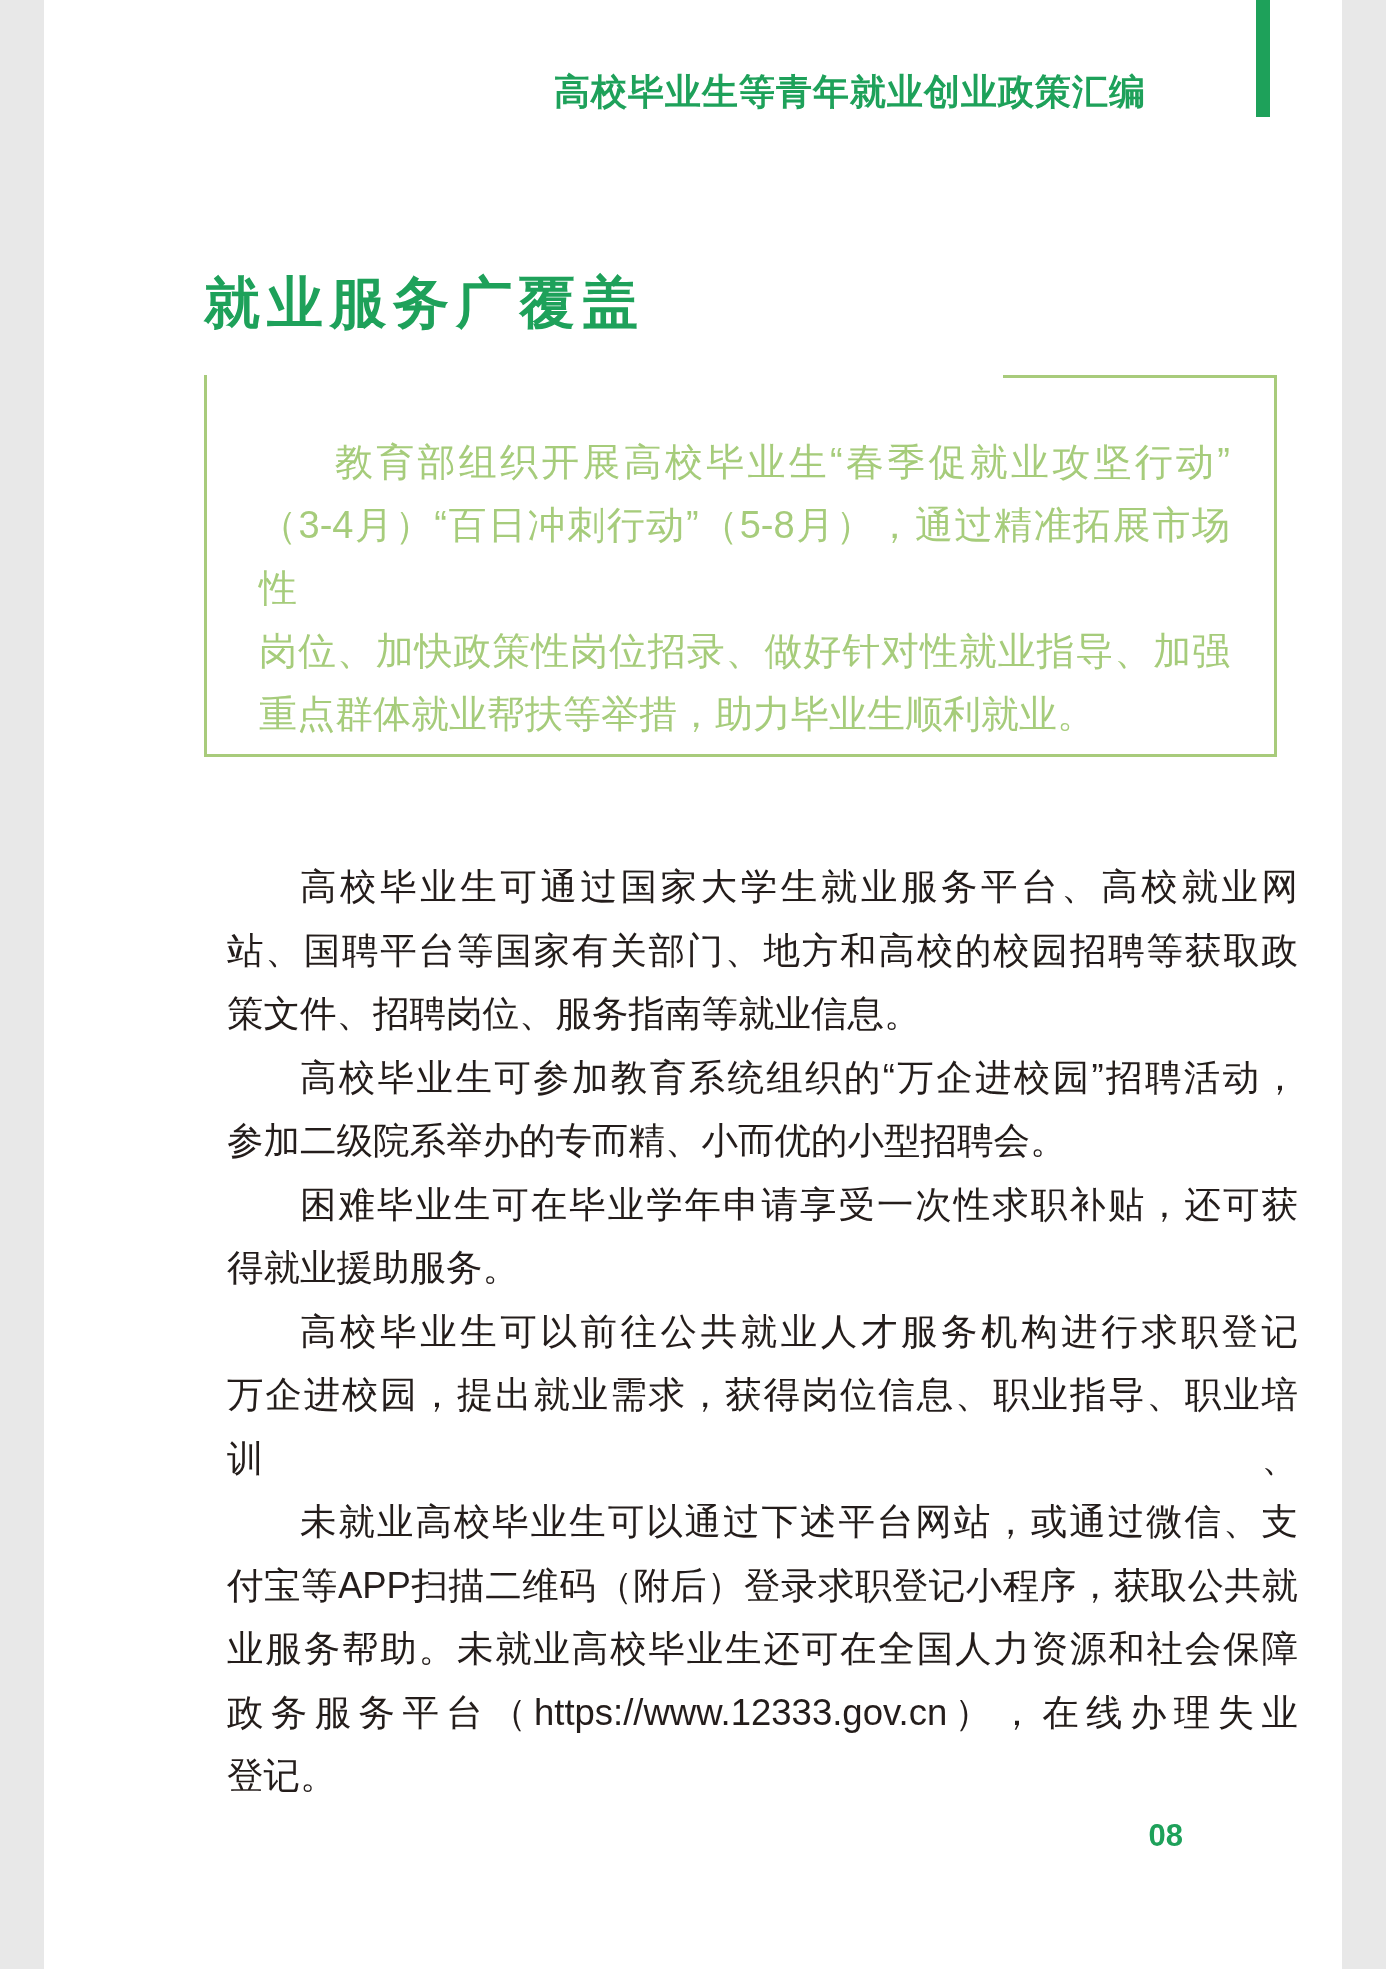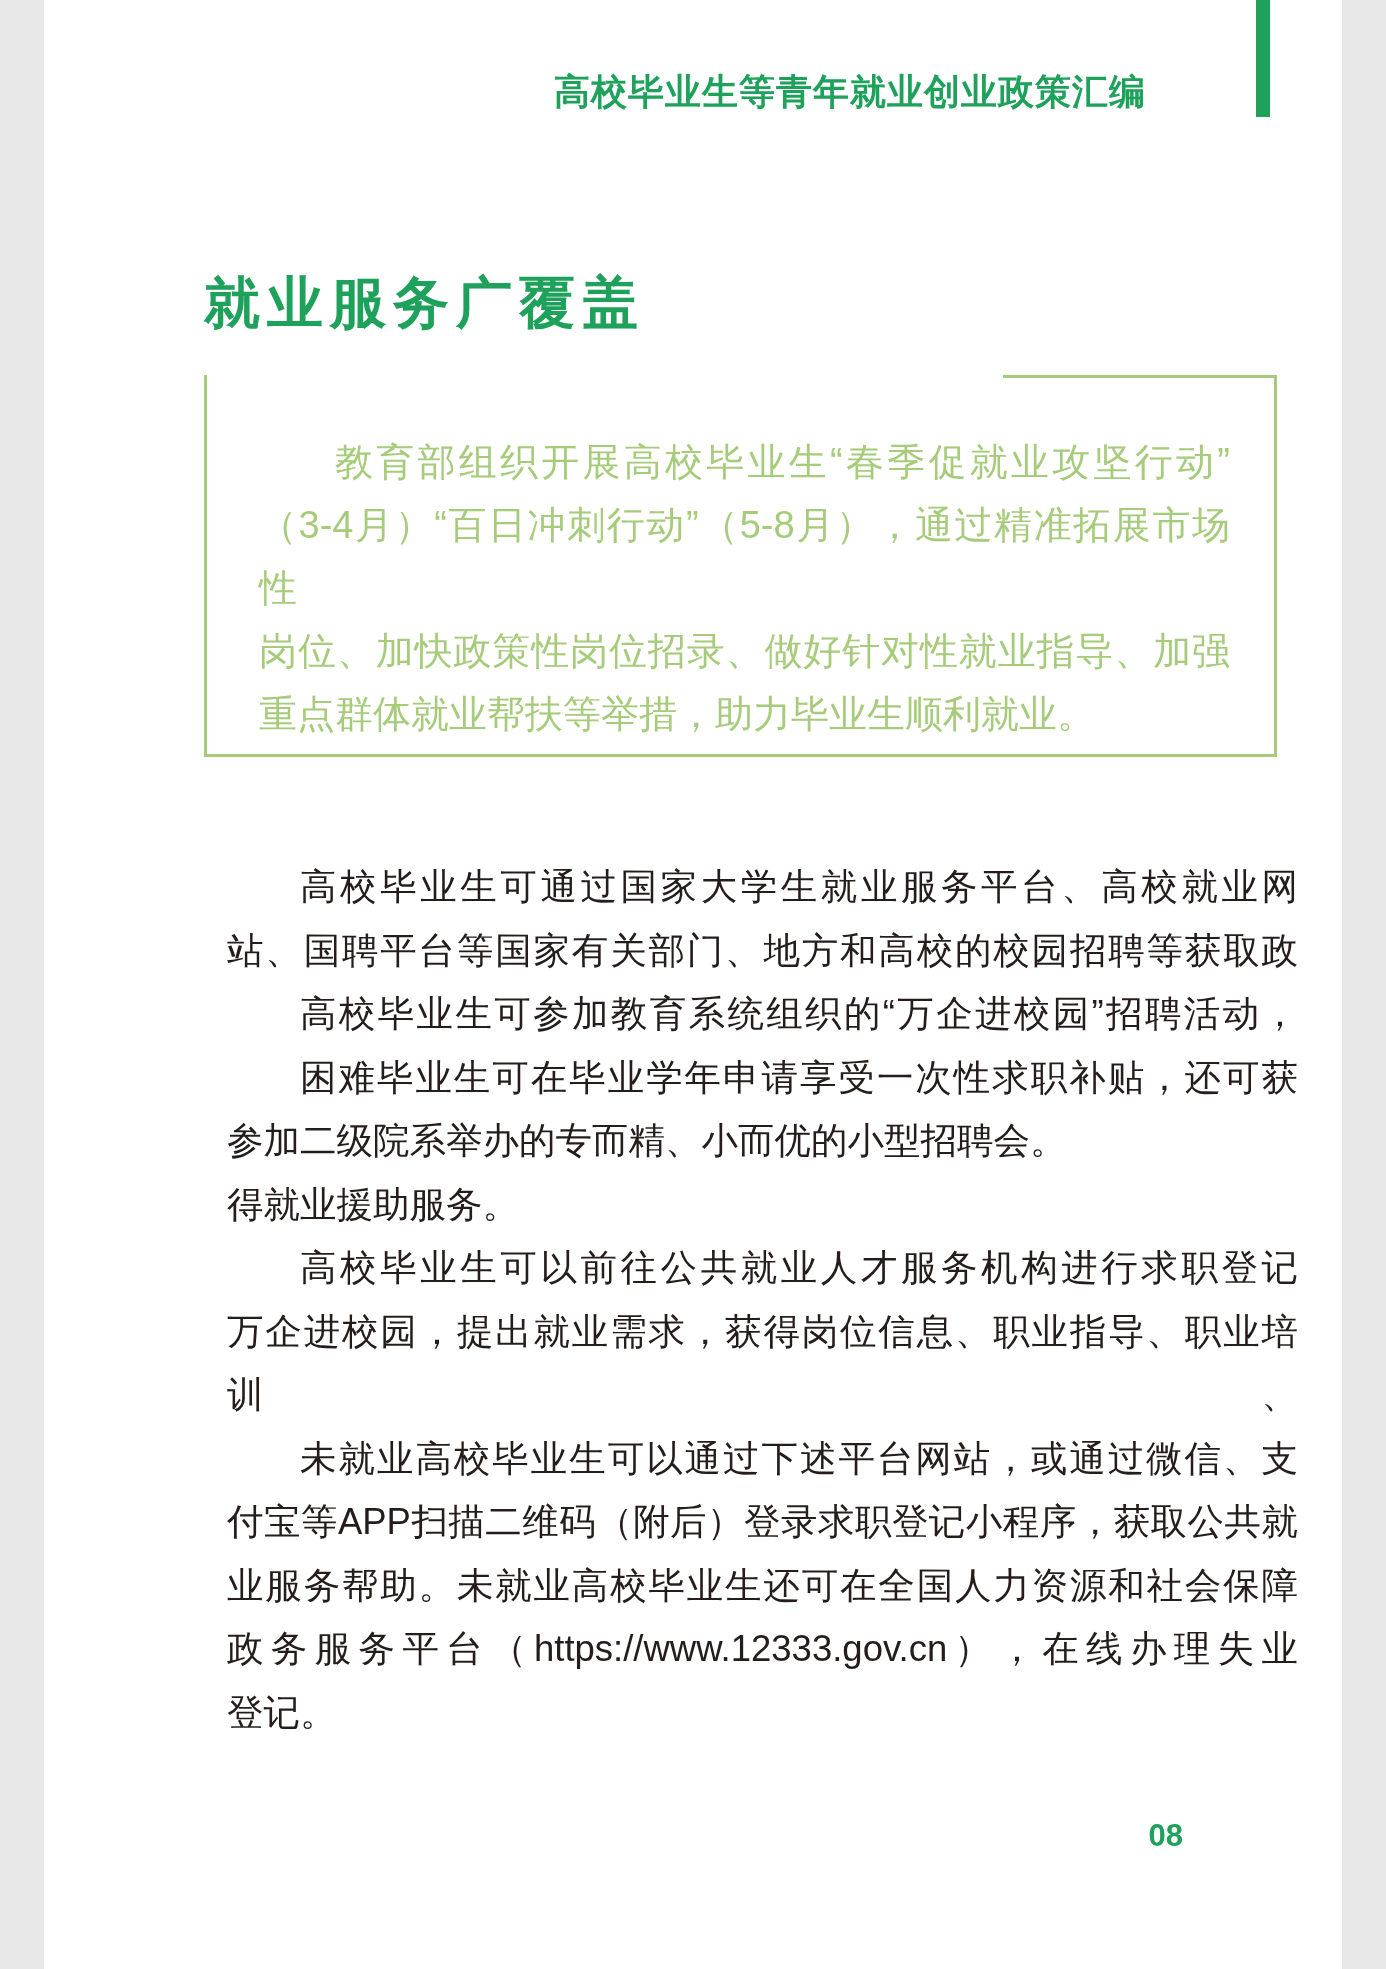--- a/index.html
+++ b/index.html
@@ -101,23 +101,24 @@
       <div class="line indent">教育部组织开展高校毕业生“春季促就业攻坚行动”</div>
       <div class="line">（3-4月）“百日冲刺行动”（5-8月），通过精准拓展市场性</div>
       <div class="line">岗位、加快政策性岗位招录、做好针对性就业指导、加强</div>
       <div class="line end">重点群体就业帮扶等举措，助力毕业生顺利就业。</div>
     </div>
   </div>
 
   <div class="body-text">
     <div class="line indent">高校毕业生可通过国家大学生就业服务平台、高校就业网</div>
     <div class="line">站、国聘平台等国家有关部门、地方和高校的校园招聘等获取政</div>
+    <div class="line end">策文件、招聘岗位、服务指南等就业信息。</div>
     <div class="line indent">高校毕业生可参加教育系统组织的“万企进校园”招聘活动，</div>
+    <div class="line end">参加二级院系举办的专而精、小而优的小型招聘会。</div>
     <div class="line indent">困难毕业生可在毕业学年申请享受一次性求职补贴，还可获</div>
-    <div class="line end">参加二级院系举办的专而精、小而优的小型招聘会。</div>
     <div class="line end">得就业援助服务。</div>
     <div class="line indent">高校毕业生可以前往公共就业人才服务机构进行求职登记</div>
     <div class="line">万企进校园，提出就业需求，获得岗位信息、职业指导、职业培训、</div>
     <div class="line indent">未就业高校毕业生可以通过下述平台网站，或通过微信、支</div>
     <div class="line">付宝等APP扫描二维码（附后）登录求职登记小程序，获取公共就</div>
     <div class="line">业服务帮助。未就业高校毕业生还可在全国人力资源和社会保障</div>
     <div class="line">政务服务平台（https://www.12333.gov.cn），在线办理失业</div>
     <div class="line end">登记。</div>
   </div>
 

